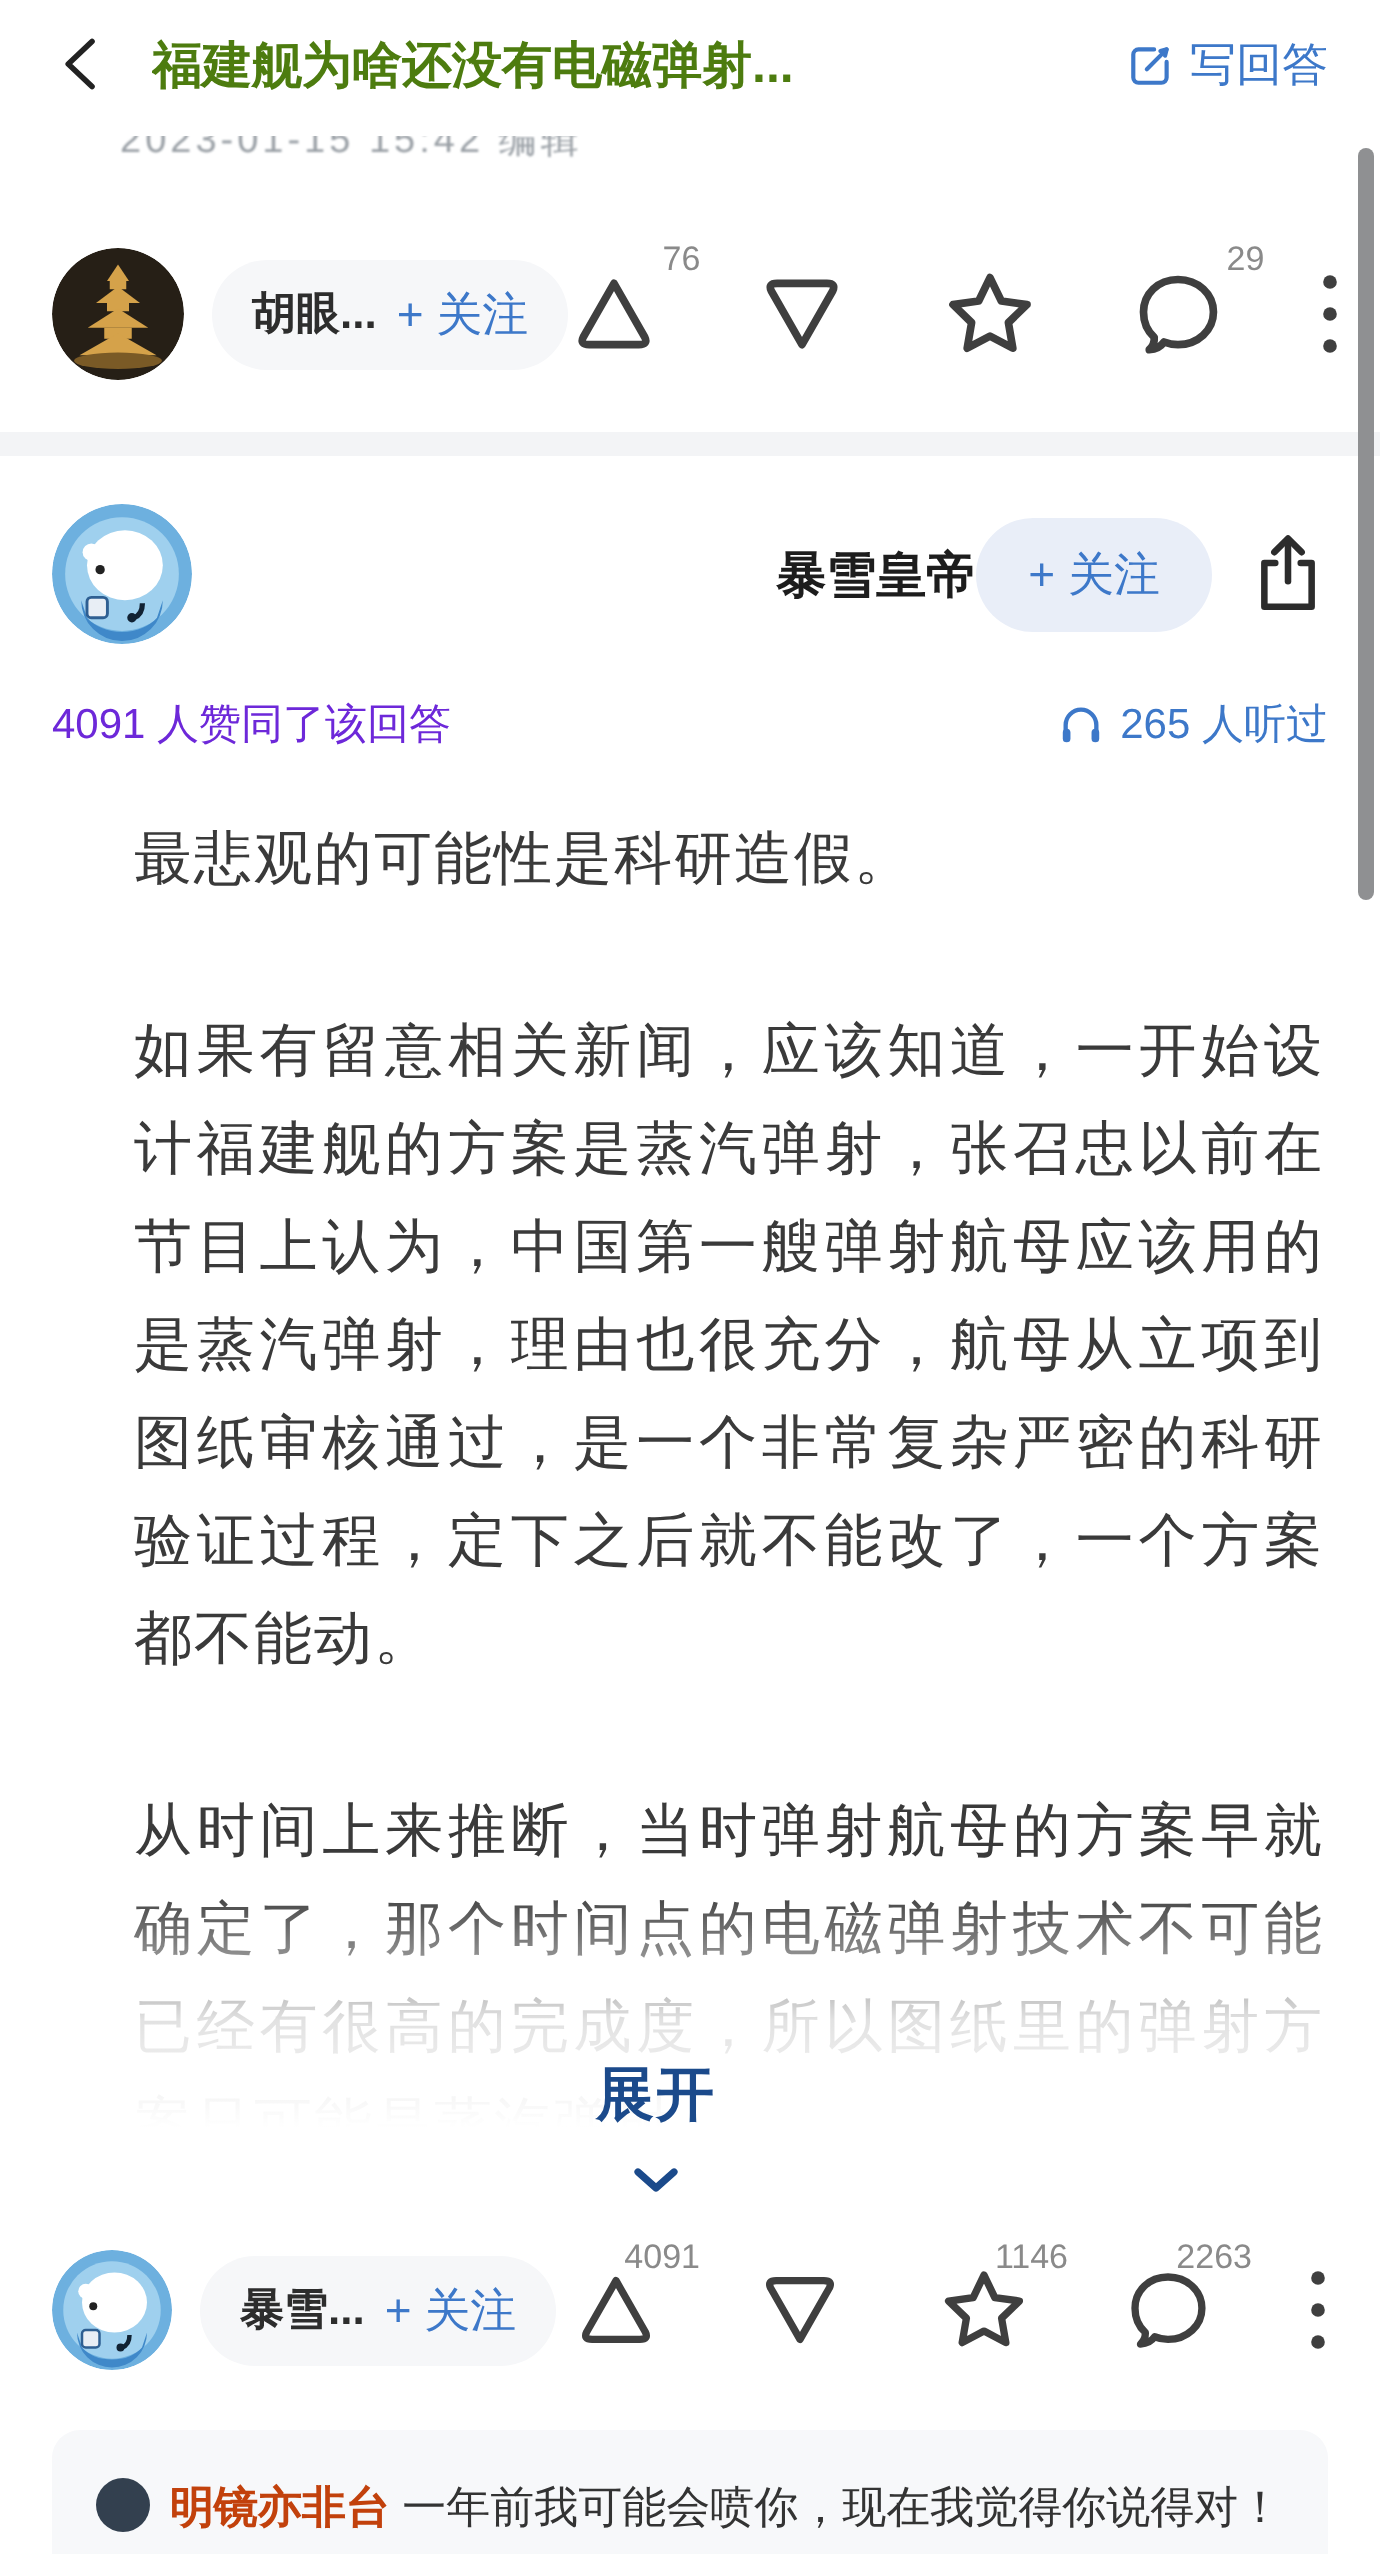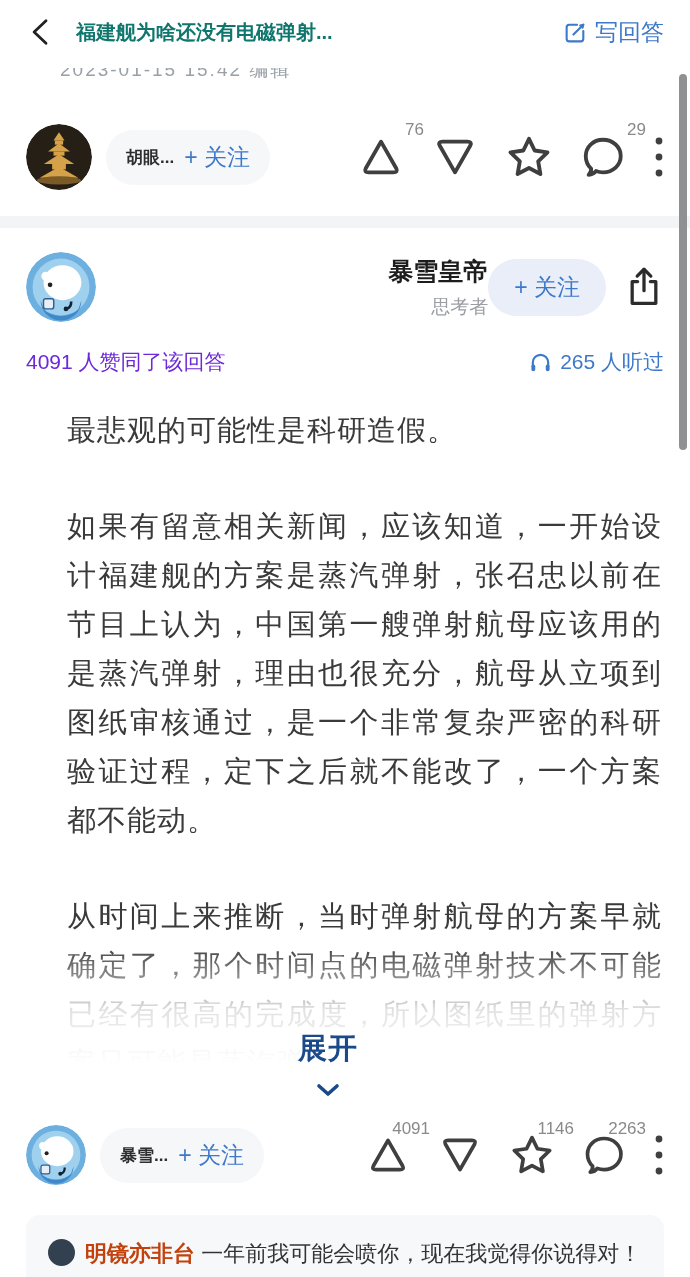--- a/index.html
+++ b/index.html
@@ -6,44 +6,44 @@
   html,body { width:690px; }
   body {
     font-family: "Liberation Sans", "DejaVu Sans", sans-serif;
     background:#ffffff; color:#3a3a3a; position:relative;
     width:690px; height:1277px; overflow:hidden;
   }
   
   .nav { display:flex; align-items:center; height:64px; padding:0 26px; }
   .nav .back { width:30px; height:30px; flex:0 0 auto; cursor:pointer; }
   .nav .title {
-    flex:1 1 auto; margin-left:20px; font-size:20px; font-weight:bold; color:#0f766e;
+    flex:1 1 auto; margin-left:20px; font-size:25px; font-weight:bold; color:#4d7c0f;
     white-space:nowrap; overflow:hidden;
   }
   .nav .write { display:flex; align-items:center; gap:7px; color:#3d78c9; font-size:23px; cursor:pointer; }
   
   .clipped-line {
     height:14px; overflow:hidden; margin:4px 0 0 60px; position:relative;
   }
   .clipped-line span {
     display:block; margin-top:-11px; color:#9aa0a6; font-size:19px; letter-spacing:2px;
     filter: blur(0.6px);
   }
   
   .actionbar { display:flex; align-items:center; padding:0 26px; }
   .actionbar .left { display:flex; align-items:center; flex:1 1 auto; }
   .avatar { border-radius:50%; overflow:hidden; flex:0 0 auto; }
   .pill {
     display:flex; align-items:center; gap:10px;
     background:#f6f7f9; border-radius:30px; padding:12px 20px; margin-left:14px;
     cursor:pointer;
   }
-  .pill .uname { font-size:17px; color:#2d2d2d; font-weight:600; white-space:nowrap; }
+  .pill .uname { font-size:22px; color:#2d2d2d; font-weight:600; white-space:nowrap; }
   .pill .follow { font-size:23px; color:#3d78c9; white-space:nowrap; }
-  .icons { display:flex; align-items:center; gap:28px; }
+  .icons { display:flex; align-items:center; gap:48px; }
   .icon-wrap { position:relative; cursor:pointer; line-height:0; }
   .icon-wrap .count {
     position:absolute; top:-13px; right:-20px; font-size:17px; color:#8a8a8a; line-height:1;
   }
   .bar1 { margin-top:42px; }
   
   .divider { height:12px; background:#f3f4f6; margin-top:26px; }
   
   .author-card { display:flex; align-items:center; padding:24px 26px 0; }
   .author-info { margin-left:16px; flex:1 1 auto;text-align:right; }
@@ -187,21 +187,20 @@
       <ellipse cx="25" cy="21" rx="13" ry="12" fill="#ffffff"></ellipse>
       <circle cx="13.5" cy="16.5" r="3" fill="#ffffff"></circle>
       <circle cx="16.5" cy="22.5" r="1.6" fill="#222"></circle>
       <rect x="12" y="32" width="7" height="7" rx="1.5" fill="#e8eef5" stroke="#2e5f92" stroke-width="1"></rect>
       <path d="M31 34 q0 4 -3 5" stroke="#123" stroke-width="1.8" fill="none"></path>
       <circle cx="27.4" cy="39" r="1.6" fill="#123"></circle>
     </svg>
   </span>
   <div class="author-info">
     <div class="author-name">暴雪皇帝</div>
-    <div class="author-badge">思考者</div>
   </div>
   <button class="follow-btn">+ 关注</button>
   <span class="share-btn">
     <svg width="40" height="44" viewBox="0 0 44 48" fill="none" stroke="#2c2c2c" stroke-width="3.6" stroke-linecap="round" stroke-linejoin="round">
       <path d="M15 18 H9 v24 h26 V18 h-6"></path>
       <path d="M22 28 V5"></path>
       <path d="M14.5 12 L22 4.5 L29.5 12"></path>
     </svg>
   </span>
 </div>

